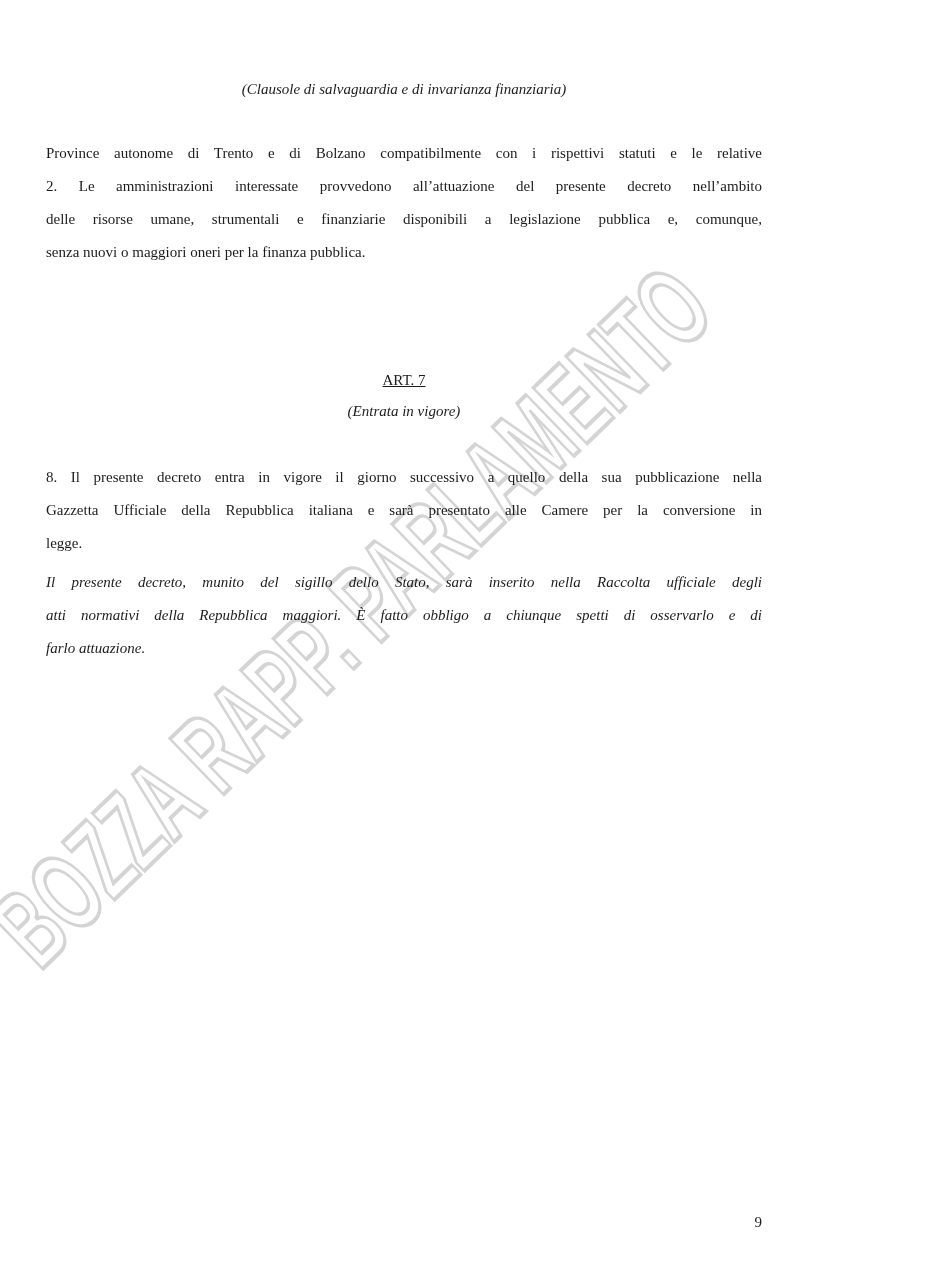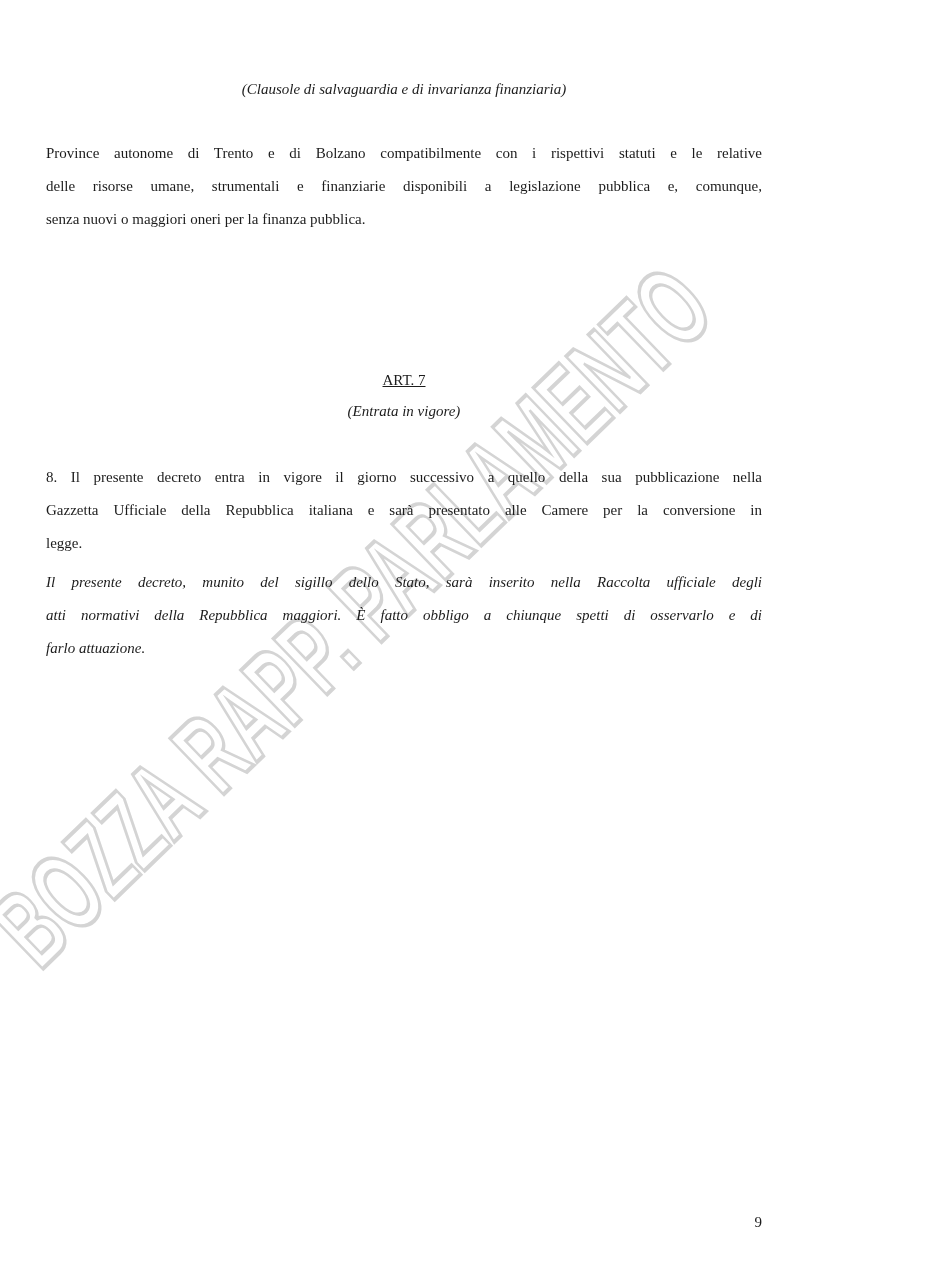--- a/index.html
+++ b/index.html
@@ -44,20 +44,21 @@
 <body>
 
 <div class="page">
 
   <div class="watermark">BOZZA RAPP. PARLAMENTO</div>
 
   <div class="col center italic" style="top:73px;">(Clausole di salvaguardia e di invarianza finanziaria)</div>
 
   <div class="col" style="top:137px;">
       <div class="line">Province autonome di Trento e di Bolzano compatibilmente con i rispettivi statuti e le relative</div>
+      <div class="line">2. Le amministrazioni interessate provvedono all’attuazione del presente decreto nell’ambito</div>
       <div class="line">delle risorse umane, strumentali e finanziarie disponibili a legislazione pubblica e, comunque,</div>
       <div class="line end">senza nuovi o maggiori oneri per la finanza pubblica.</div>
     </div>
 
   <div class="col center" style="top:364px;text-decoration:underline;">ART. 7</div>
 
   <div class="col center italic" style="top:395px;">(Entrata in vigore)</div>
 
   <div class="col" style="top:461px;">
       <div class="line">8. Il presente decreto entra in vigore il giorno successivo a quello della sua pubblicazione nella</div>

